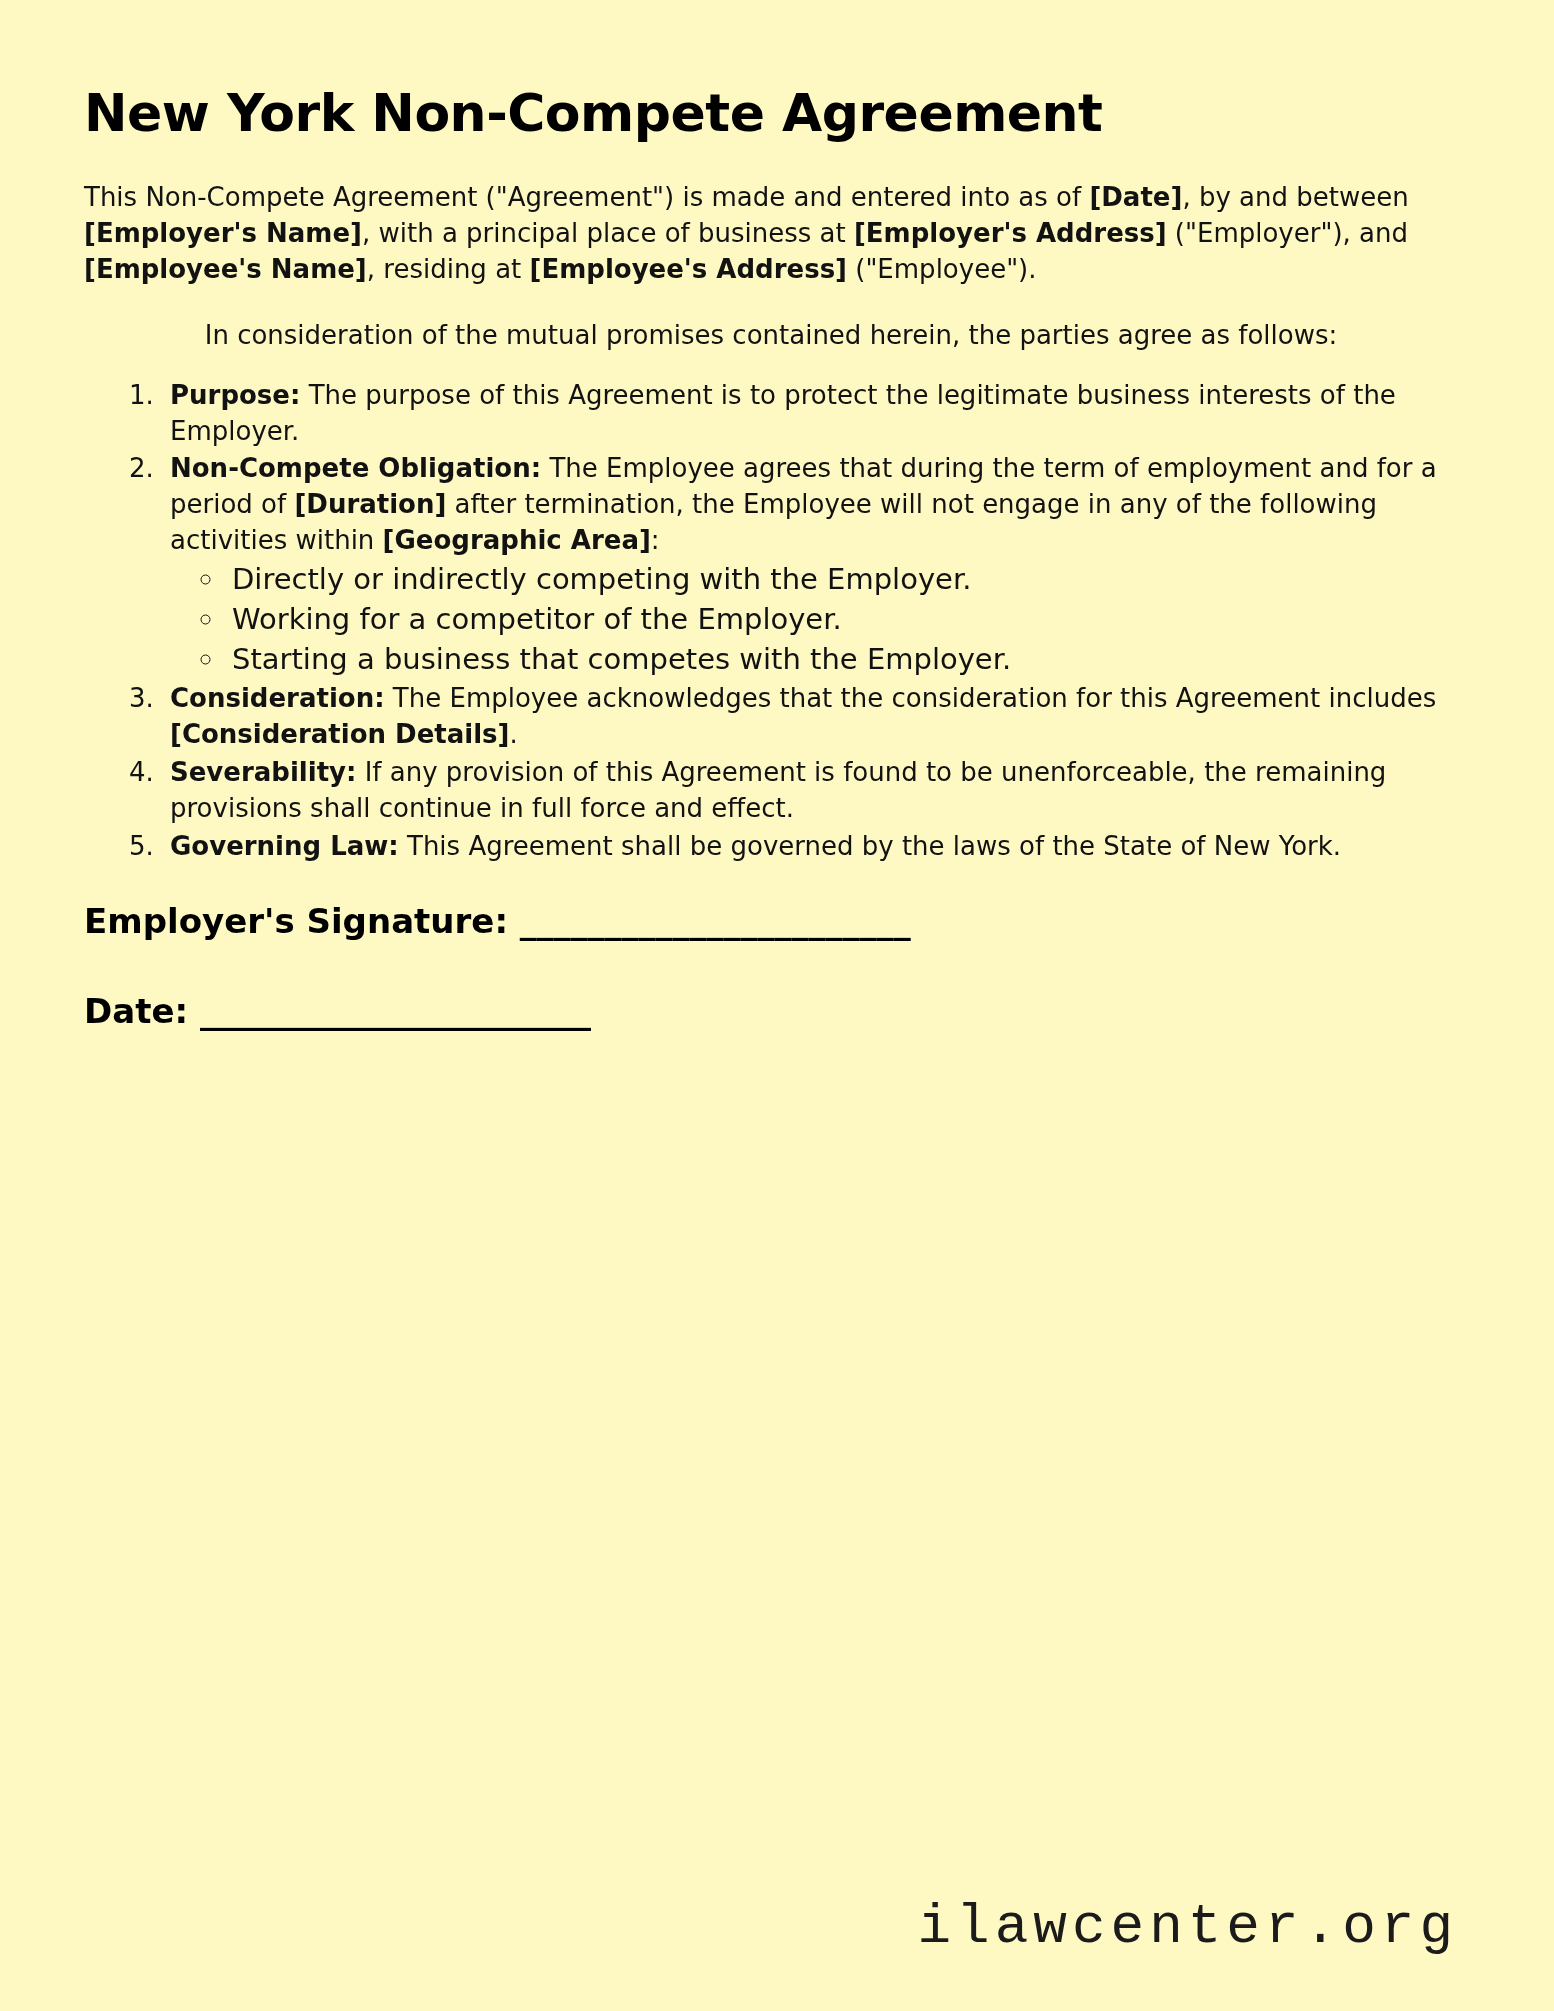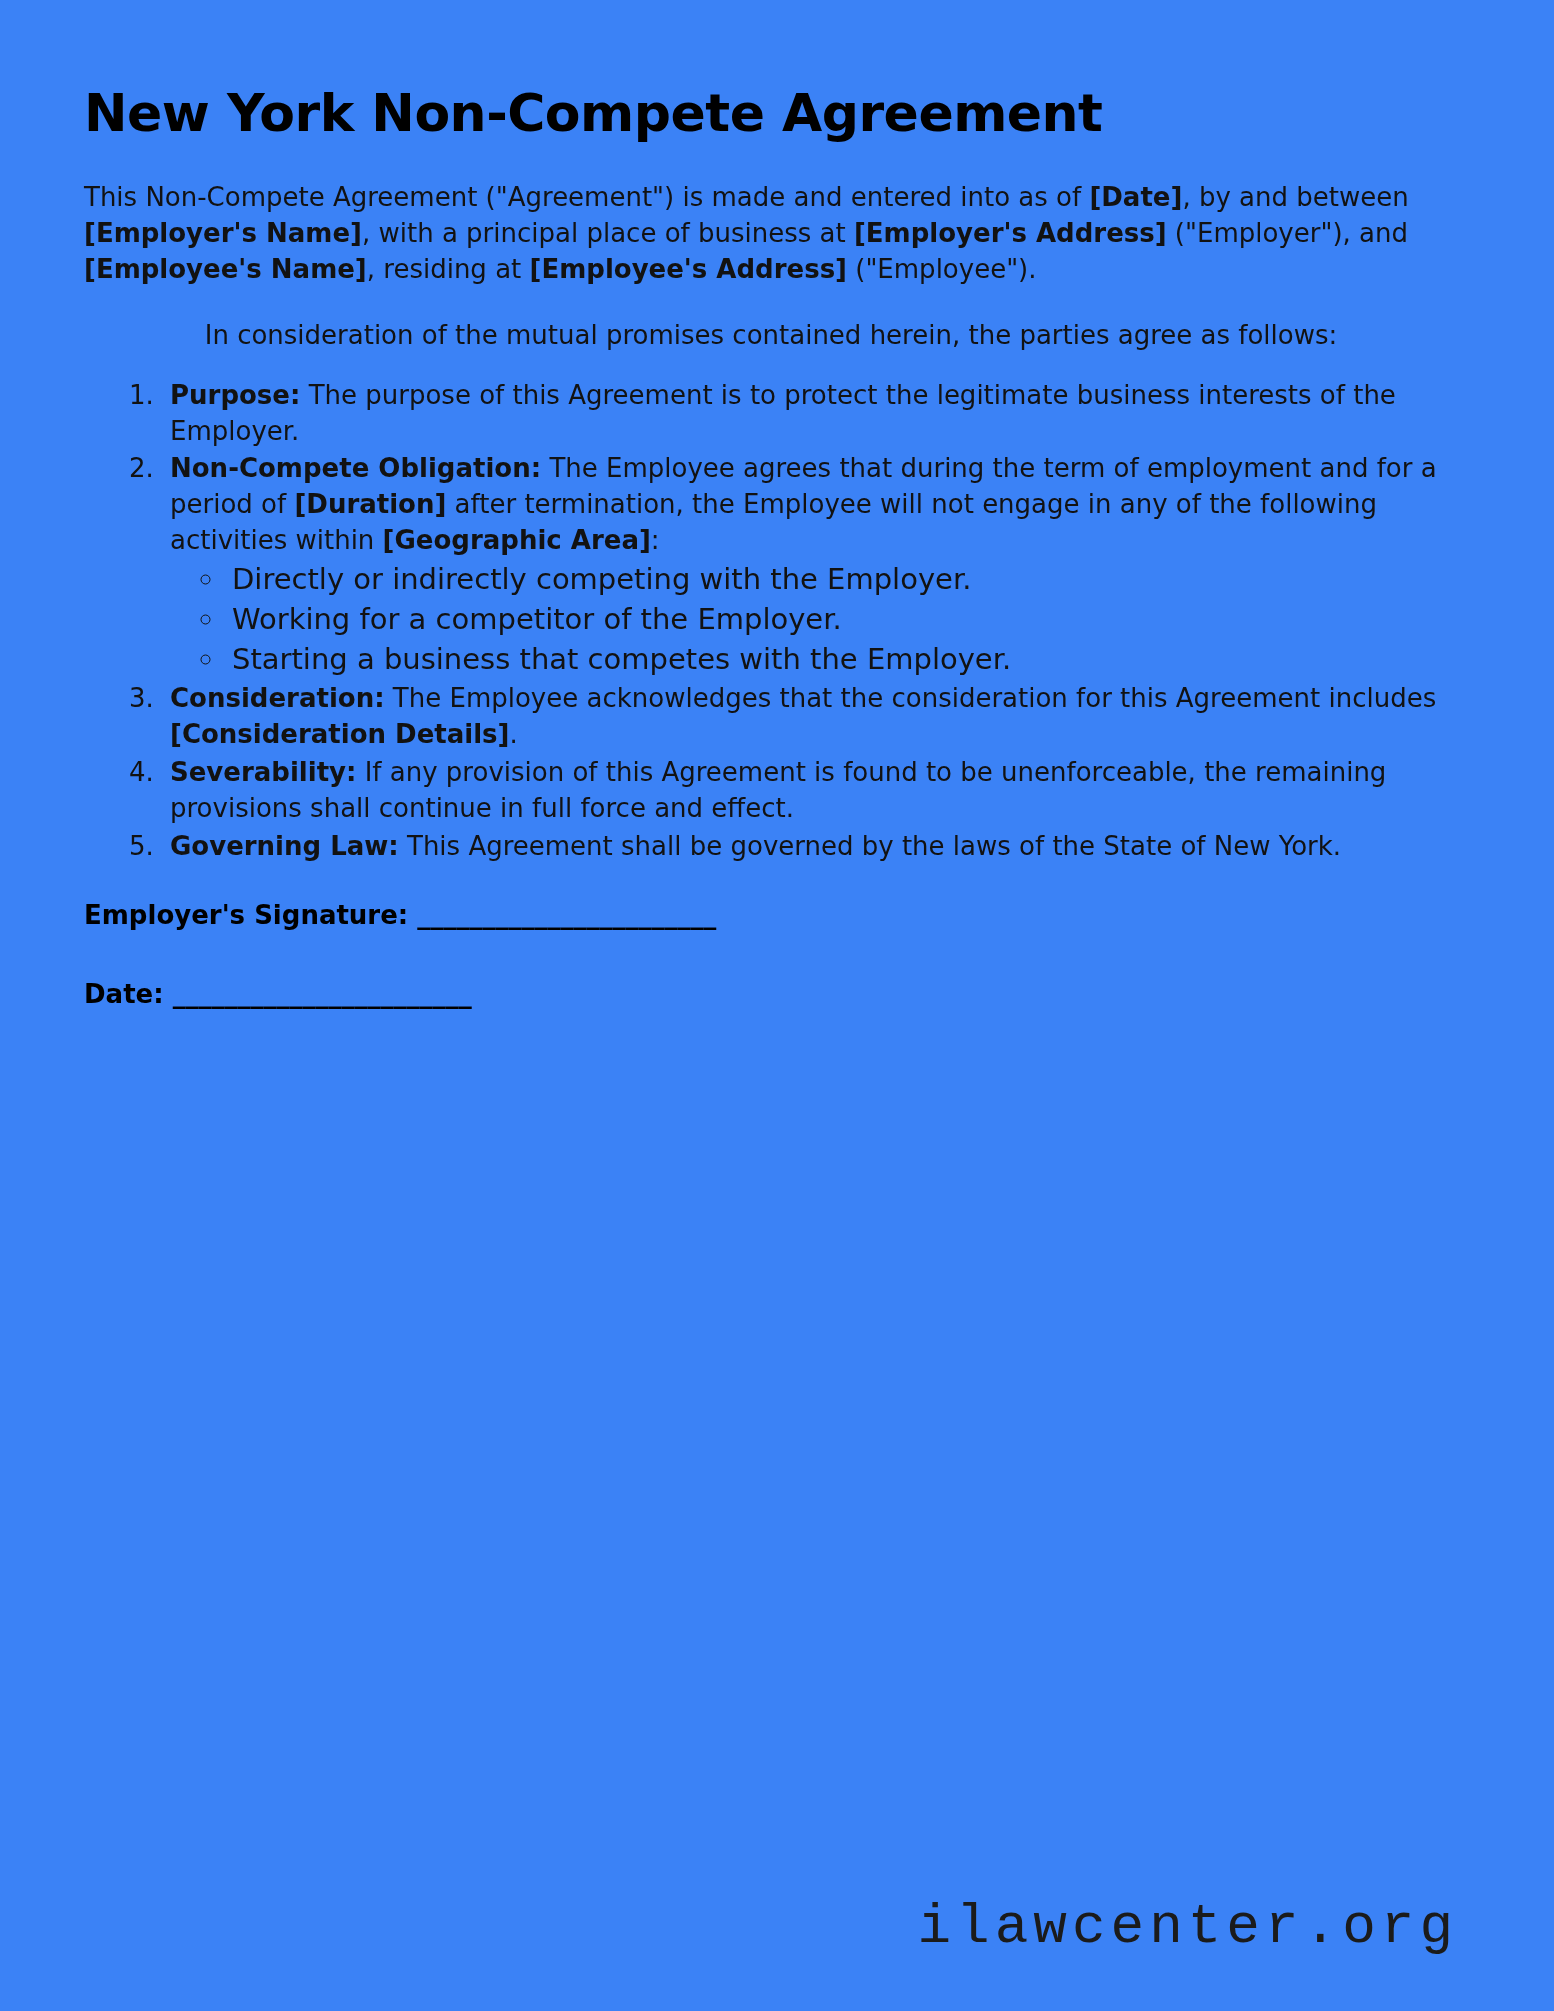--- a/index.html
+++ b/index.html
@@ -16,21 +16,21 @@
     color: #000000;
     overflow: hidden;
   }
 
   .page {
     position: absolute;
     left: 0;
     top: 0;
     width: 1554px;
     height: 2011px;
-    background: #3b82f6;
+    background: #fef9c3;
     box-sizing: border-box;
     padding: 72px 96px 3px 84px;
   }
 
   .doc-title {
     font-size: 52px;
     font-weight: bold;
     letter-spacing: -0.5px;
     line-height: 1.12;
     margin: 12px 0 38px 0;
@@ -80,21 +80,21 @@
 
   b, strong {
     font-weight: bold;
   }
 
   .sig-block {
     margin-top: 10px;
   }
 
   .sig-line {
-    font-size: 26px;
+    font-size: 34px;
     font-weight: bold;
     line-height: 1.3;
     margin: 8px 0 46px 0;
     color: #000000;
     white-space: pre;
   }
 
   .sig-line .rule {
     font-weight: bold;
     letter-spacing: 0px;

